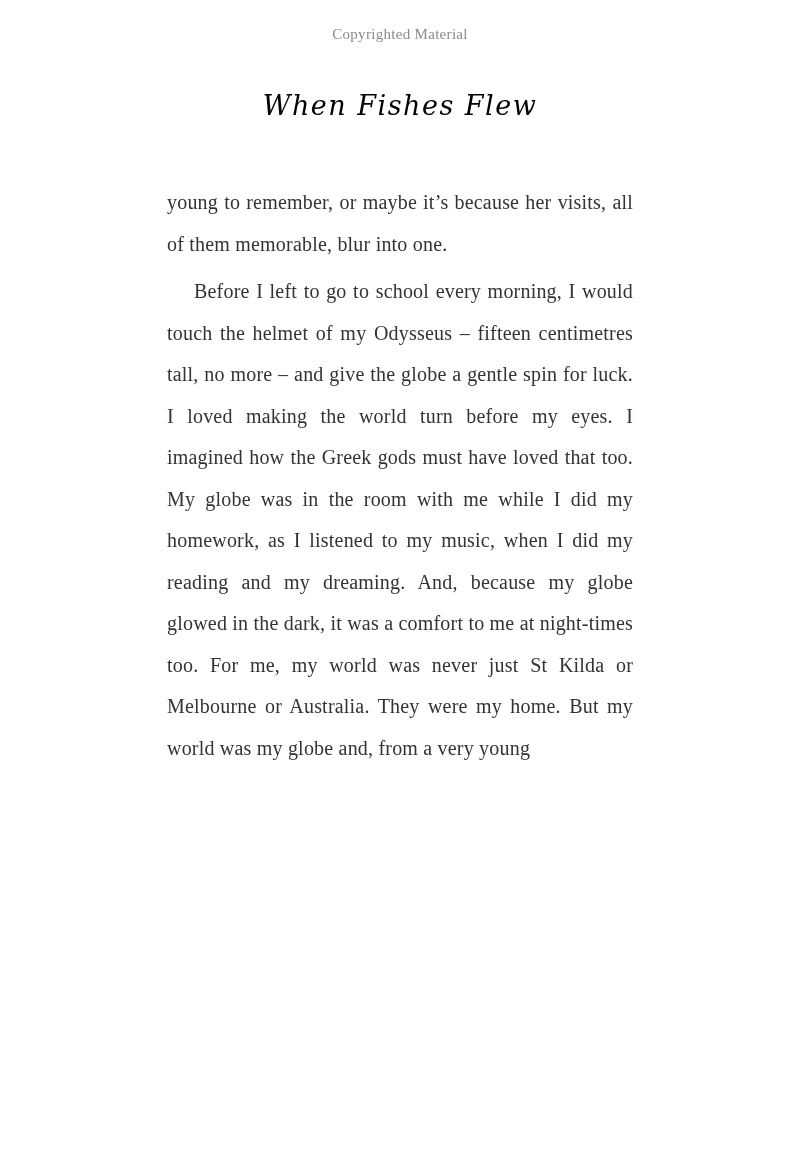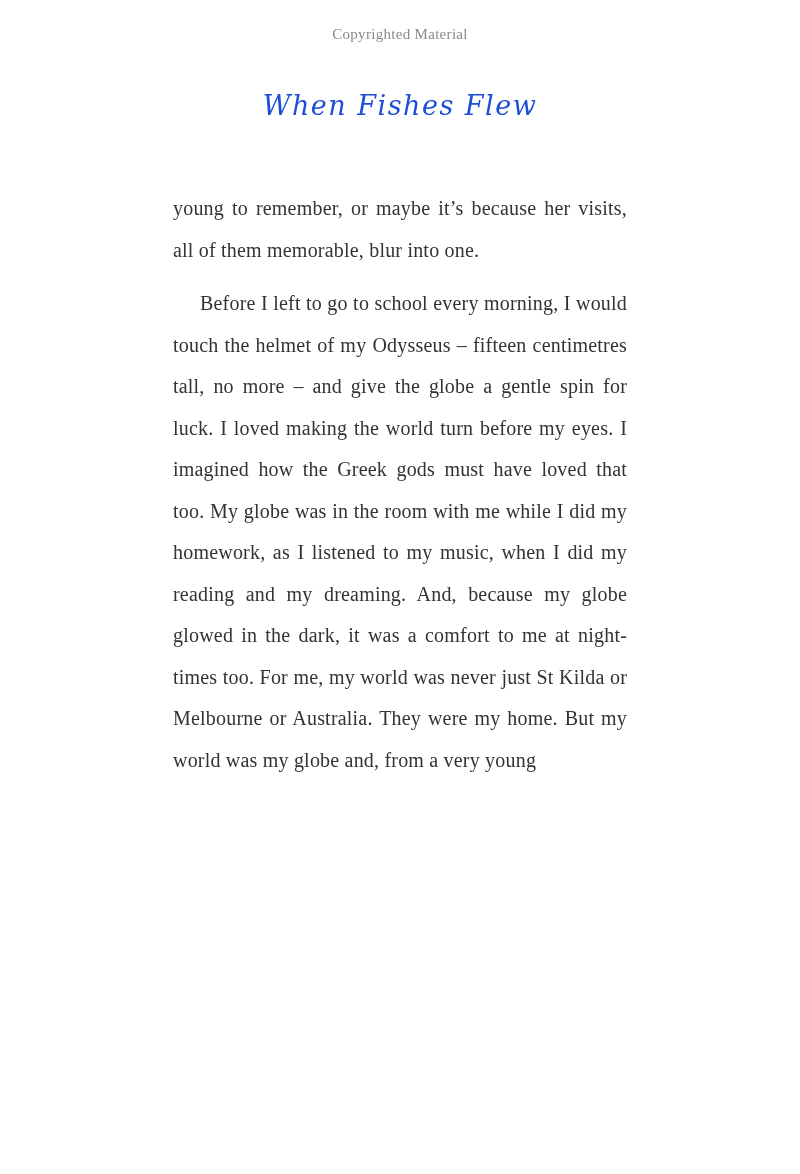--- a/index.html
+++ b/index.html
@@ -29,37 +29,37 @@
   .copyright.bottom { top: 1130px; }
   .running-head {
     position: absolute;
     top: 90px;
     left: 0;
     right: 0;
     text-align: center;
     font-family: "DejaVu Serif", serif;
     font-style: italic;
     font-size: 27px;
-    color: #1d4ed8;
+    color: #000000;
     letter-spacing: 1.5px;
   }
   .body-text {
     position: absolute;
     top: 176px;
     left: 161px;
     width: 478px;
     font-family: "Liberation Serif", serif;
     font-size: 20px;
     line-height: 41.5px;
     color: #333333;
     text-align: justify;
     letter-spacing: 0.2px;
   }
   .body-text p {
-    margin: 12px;
+    margin: 6px;
     padding: 0;
   }
   .body-text p.indented {
     text-indent: 27px;
   }
   .page-number {
     position: absolute;
     top: 1020px;
     left: 0;
     right: 0;

